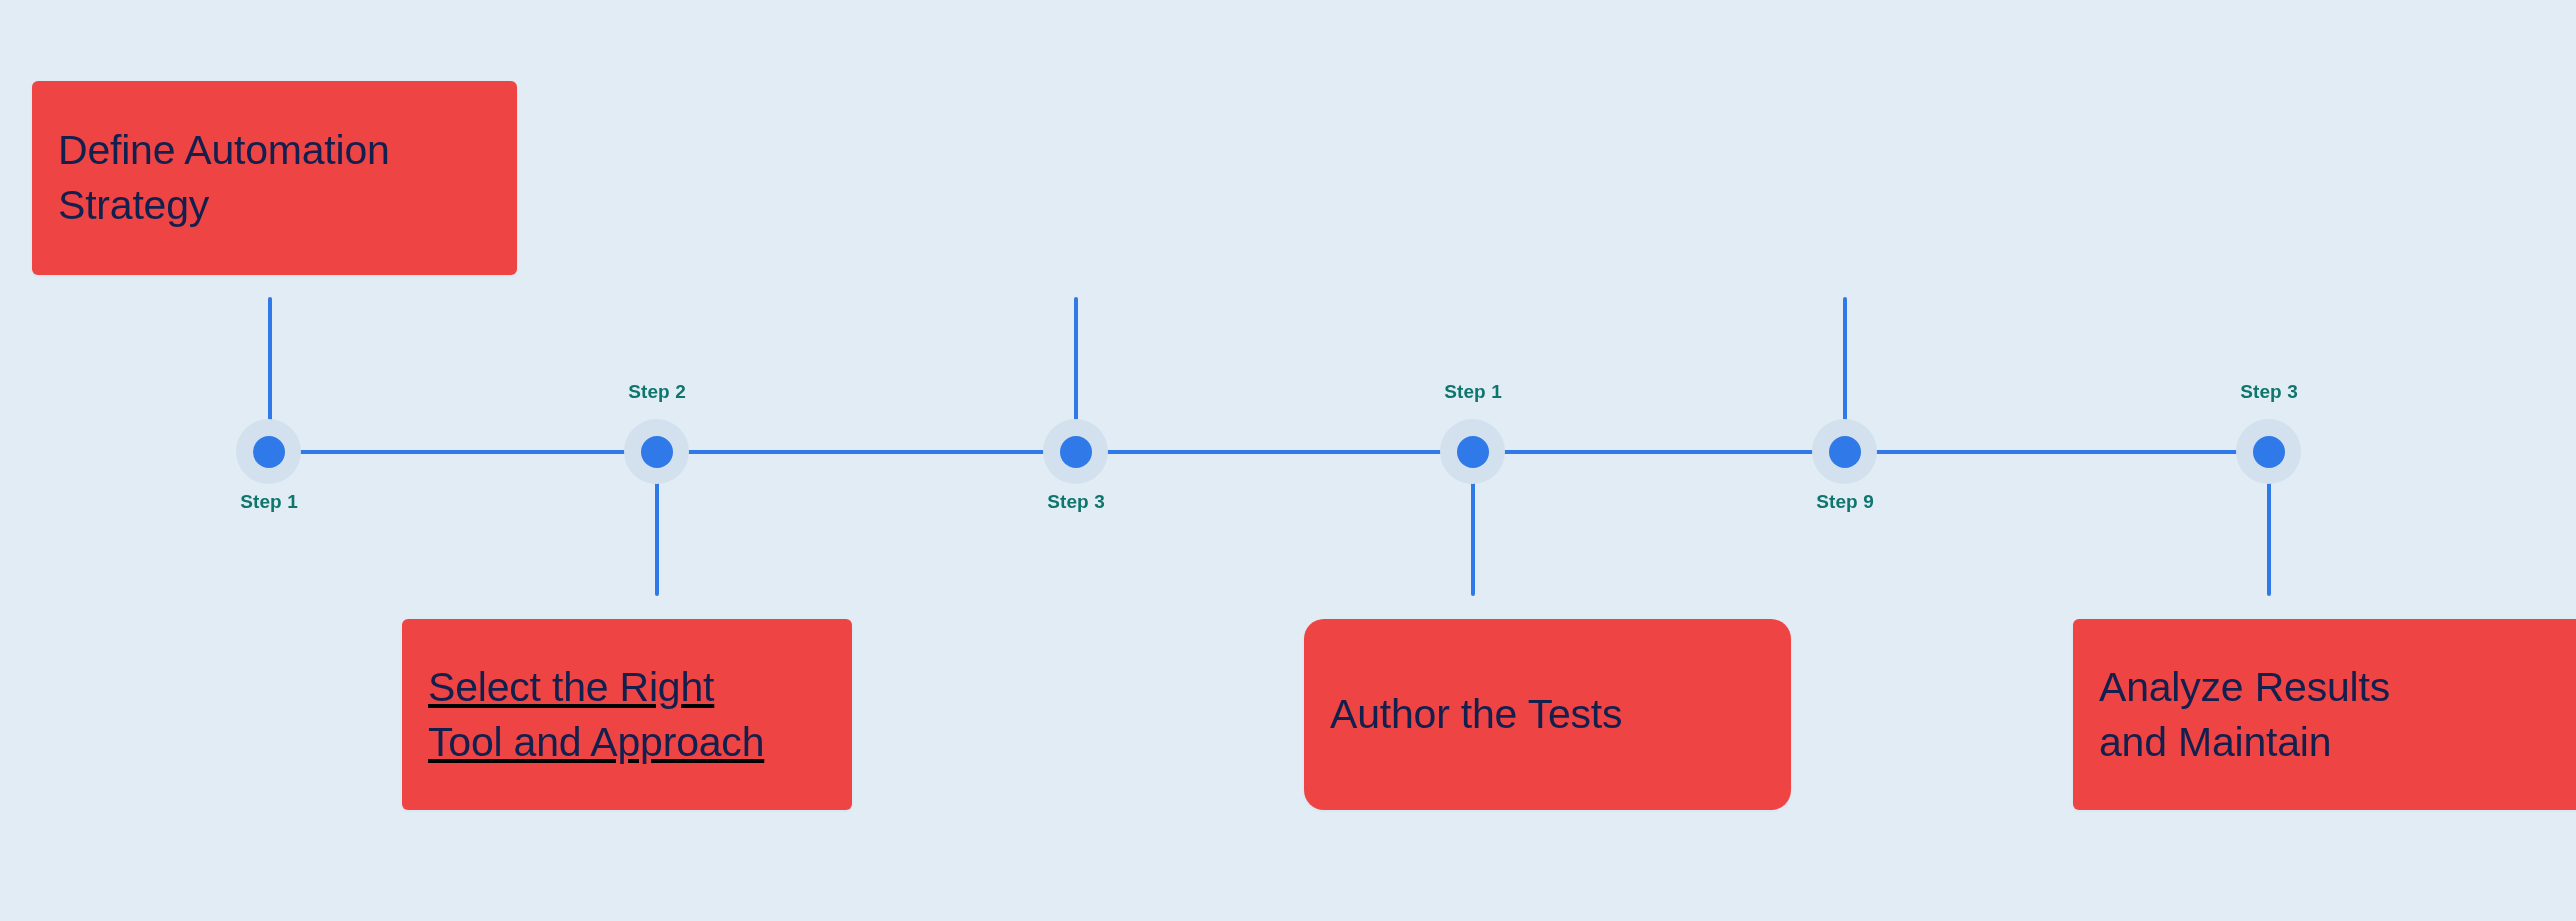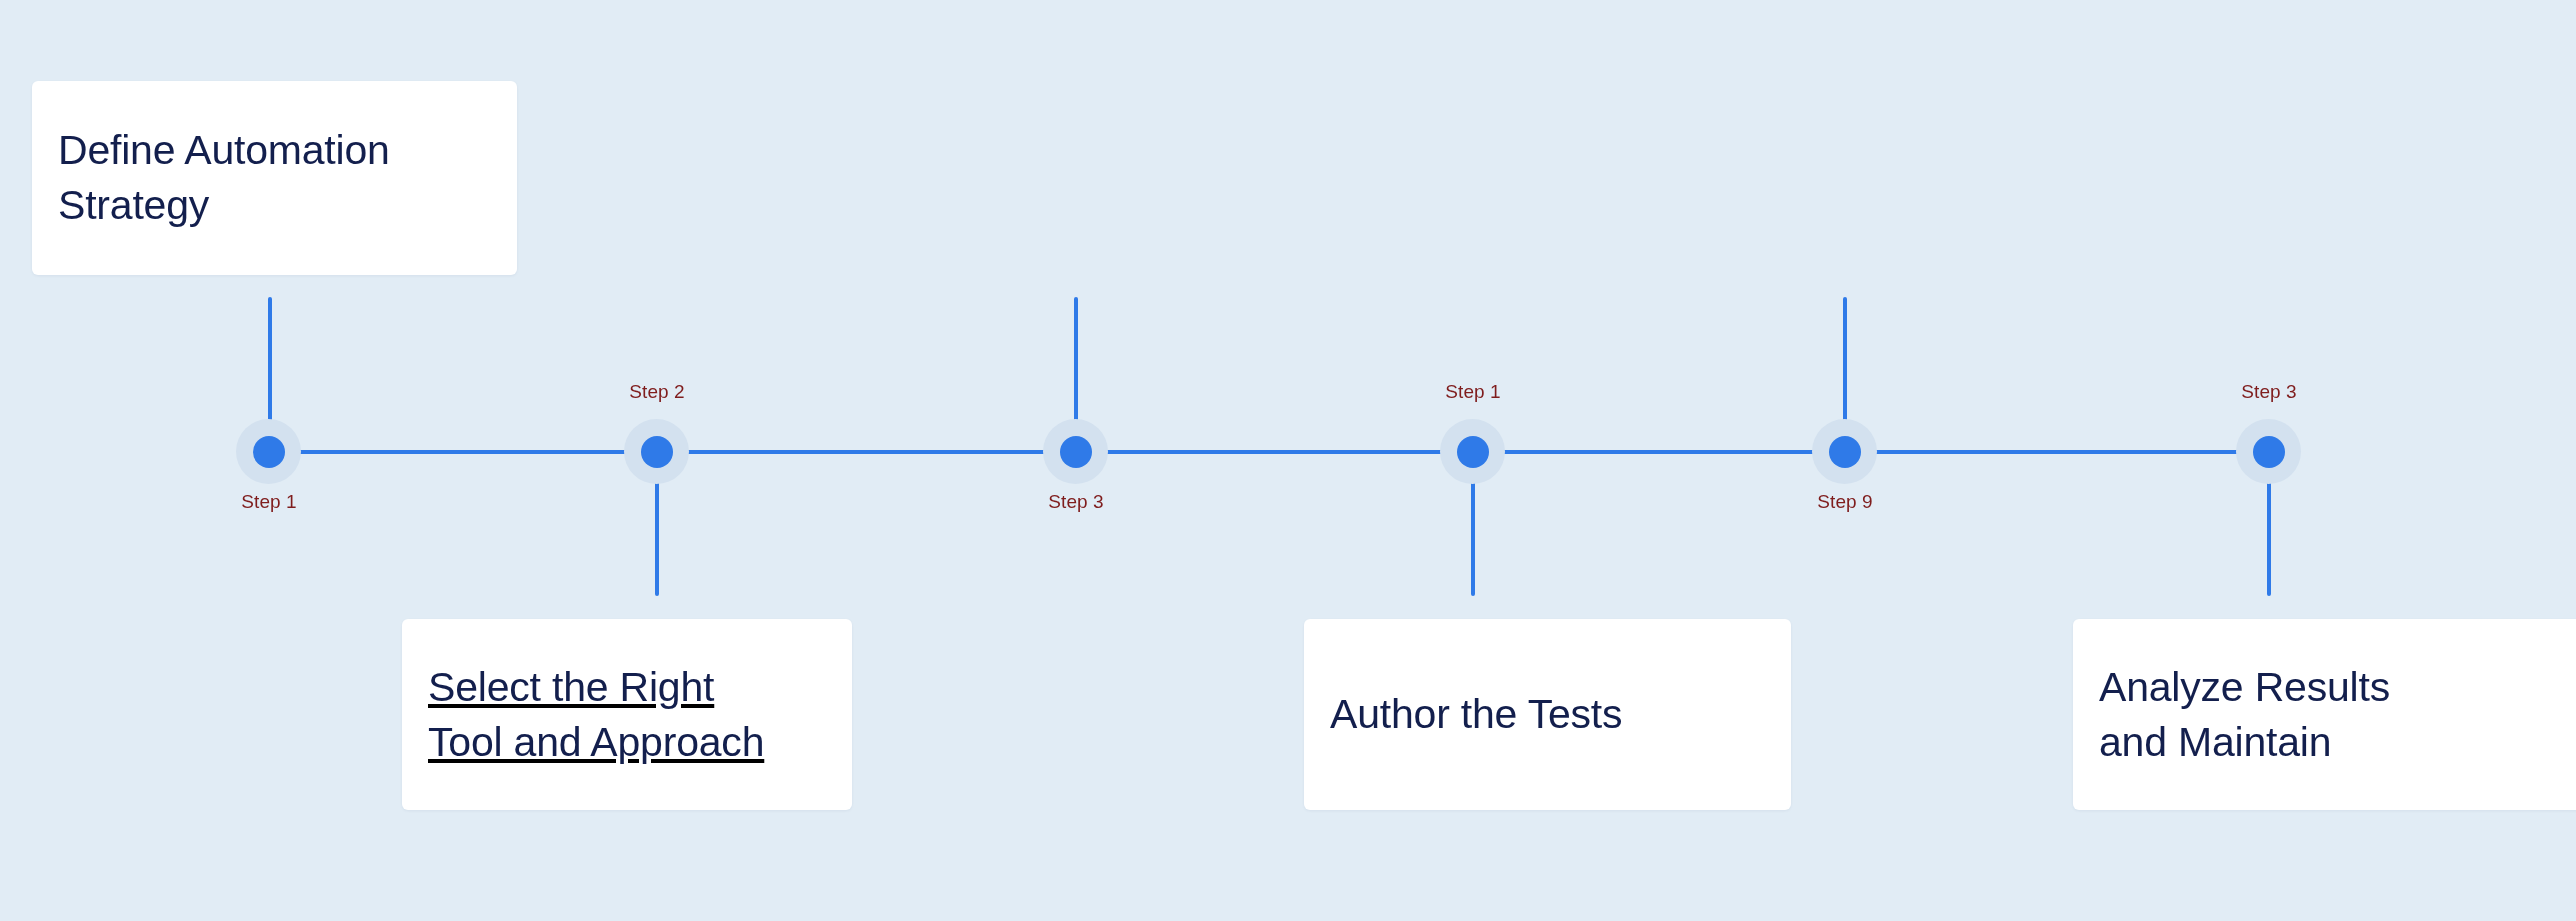--- a/index.html
+++ b/index.html
@@ -59,31 +59,31 @@
     left: -16px;
     top: -16px;
     border-radius: 50%;
     background: #2f7ae8;
   }
 
   
   .step-label {
     position: absolute;
     font-size: 19px;
-    font-weight: normal;
-    color: #7f1d1d;
+    font-weight: bold;
+    color: #0f766e;
     white-space: nowrap;
     letter-spacing: 0.1px;
     transform: translateX(-50%);
   }
 
   
   .card {
     position: absolute;
-    background: #ffffff;
+    background: #ef4444;
     border-radius: 6px;
     box-sizing: border-box;
     display: flex;
     align-items: center;
     padding: 0 26px;
     box-shadow: 0 1px 3px rgba(20, 40, 80, 0.06);
   }
   .card-title {
     font-size: 41px;
     line-height: 1.33;
@@ -124,21 +124,21 @@
       <div class="node-halo"></div>
       <div class="node-dot"></div>
     </div>
     <div class="step-label" style="left: 1076px; top: 491px;">Step 3</div>
     <div class="stem" style="left: 1471px; top: 452px; height: 144px;"></div>
     <div class="node" style="left: 1473px; top: 452px;">
       <div class="node-halo"></div>
       <div class="node-dot"></div>
     </div>
     <div class="step-label" style="left: 1473px; top: 381px;">Step 1</div>
-    <div class="card" style="left: 1304px; top: 619px; width: 487px; height: 191px;">
+    <div class="card" style="left: 1304px; top: 619px; width: 487px; height: 191px; border-radius: 20px;">
       <div class="card-title">Author the Tests</div>
     </div>
     <div class="stem" style="left: 1843px; top: 297px; height: 155px;"></div>
     <div class="node" style="left: 1845px; top: 452px;">
       <div class="node-halo"></div>
       <div class="node-dot"></div>
     </div>
     <div class="step-label" style="left: 1845px; top: 491px;">Step 9</div>
     <div class="stem" style="left: 2267px; top: 452px; height: 144px;"></div>
     <div class="node" style="left: 2269px; top: 452px;">

